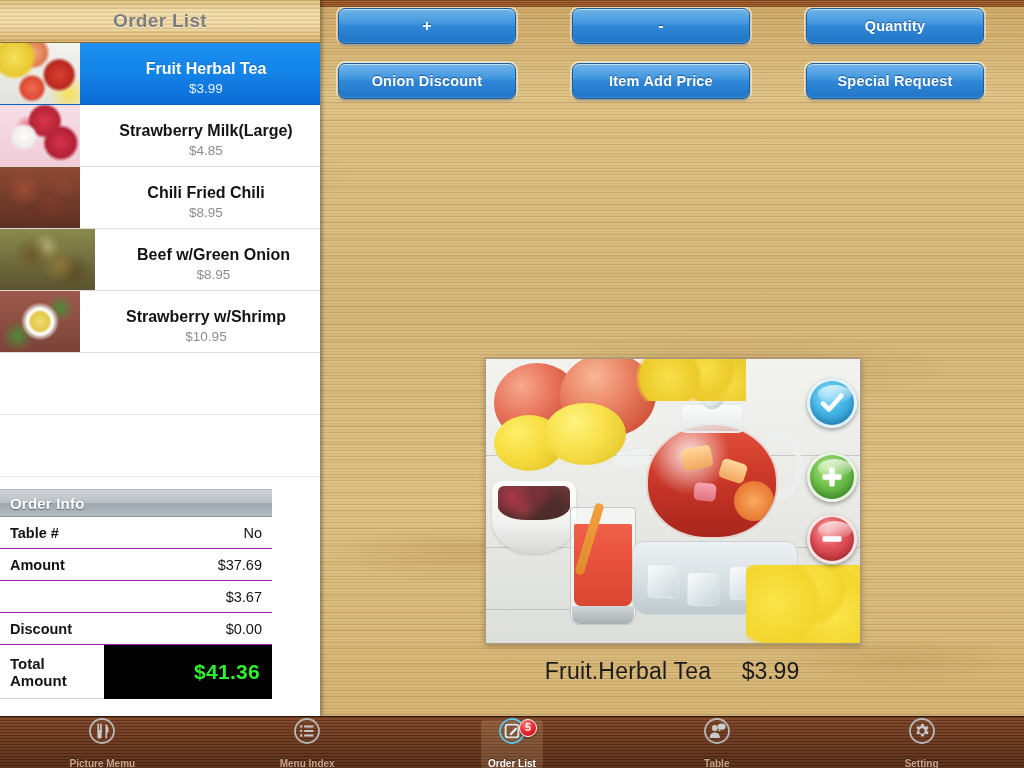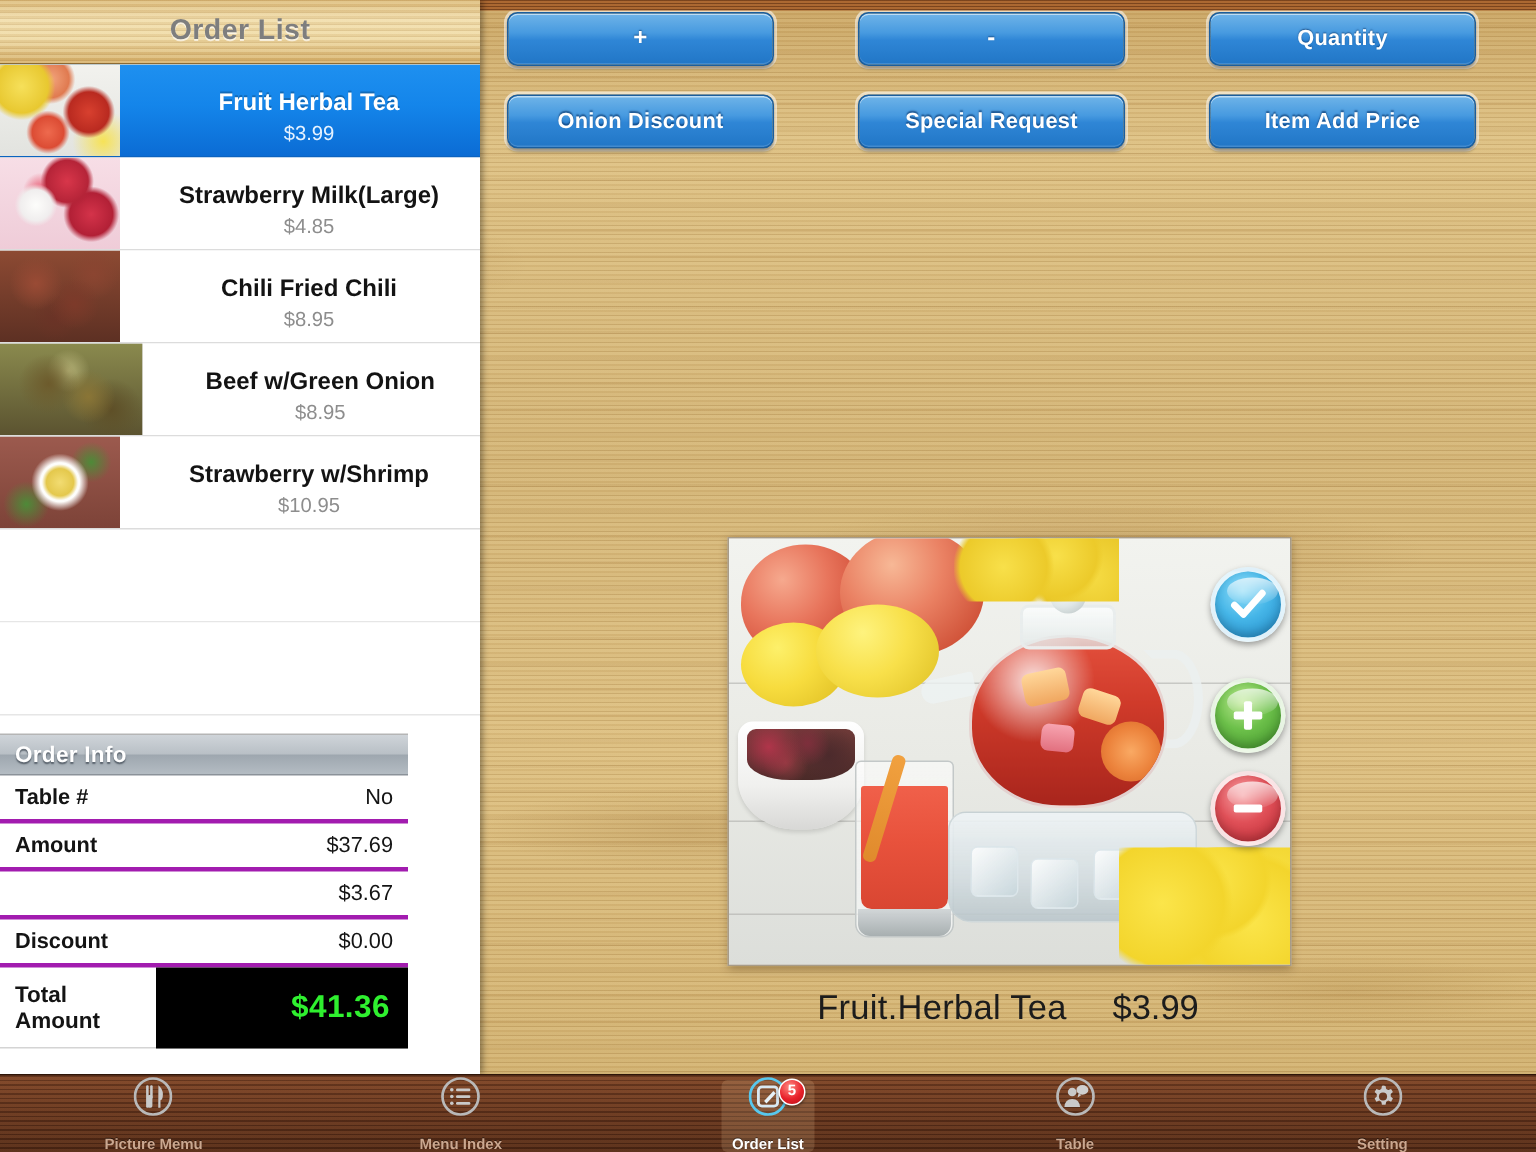--- a/index.html
+++ b/index.html
@@ -153,21 +153,21 @@
   }
   .info-header .label {
     font-size: 15px; font-weight: bold; color: #fff;
     text-shadow: 0 1px 1px rgba(60,70,80,0.75);
     letter-spacing: 0.2px;
   }
   .info-row {
     display: flex; align-items: center; justify-content: space-between;
     height: 32px;
     padding: 0 10px;
-    border-bottom: 3px solid #a21caf;
+    border-bottom: 1px solid #a21caf;
   }
   .info-row .k { font-size: 14.5px; font-weight: bold; color: #141414; }
   .info-row .v { font-size: 14.5px; color: #141414; }
   .info-row.total {
     height: 54px;
     padding: 0 0 0 10px;
     border-bottom: 1px solid #d4d4d4;
   }
   .info-row.total .k { font-size: 15px; }
   .lcd {
@@ -610,24 +610,24 @@
     <div class="btn sym">
       <span class="lbl">-</span>
     </div>
     <div class="btn">
       <span class="lbl">Quantity</span>
     </div>
     <div class="btn">
       <span class="lbl">Onion Discount</span>
     </div>
     <div class="btn">
+      <span class="lbl">Item Add Price</span>
+    </div>
+    <div class="btn">
       <span class="lbl">Special Request</span>
-    </div>
-    <div class="btn">
-      <span class="lbl">Item Add Price</span>
     </div>
   </div>
 
   <div class="product-area">
 
     <div class="product-frame">
       <div class="photo">
         <div class="table-bg"></div>
         <div class="plank-line" style="top:96px"></div>
         <div class="plank-line" style="top:188px"></div>

